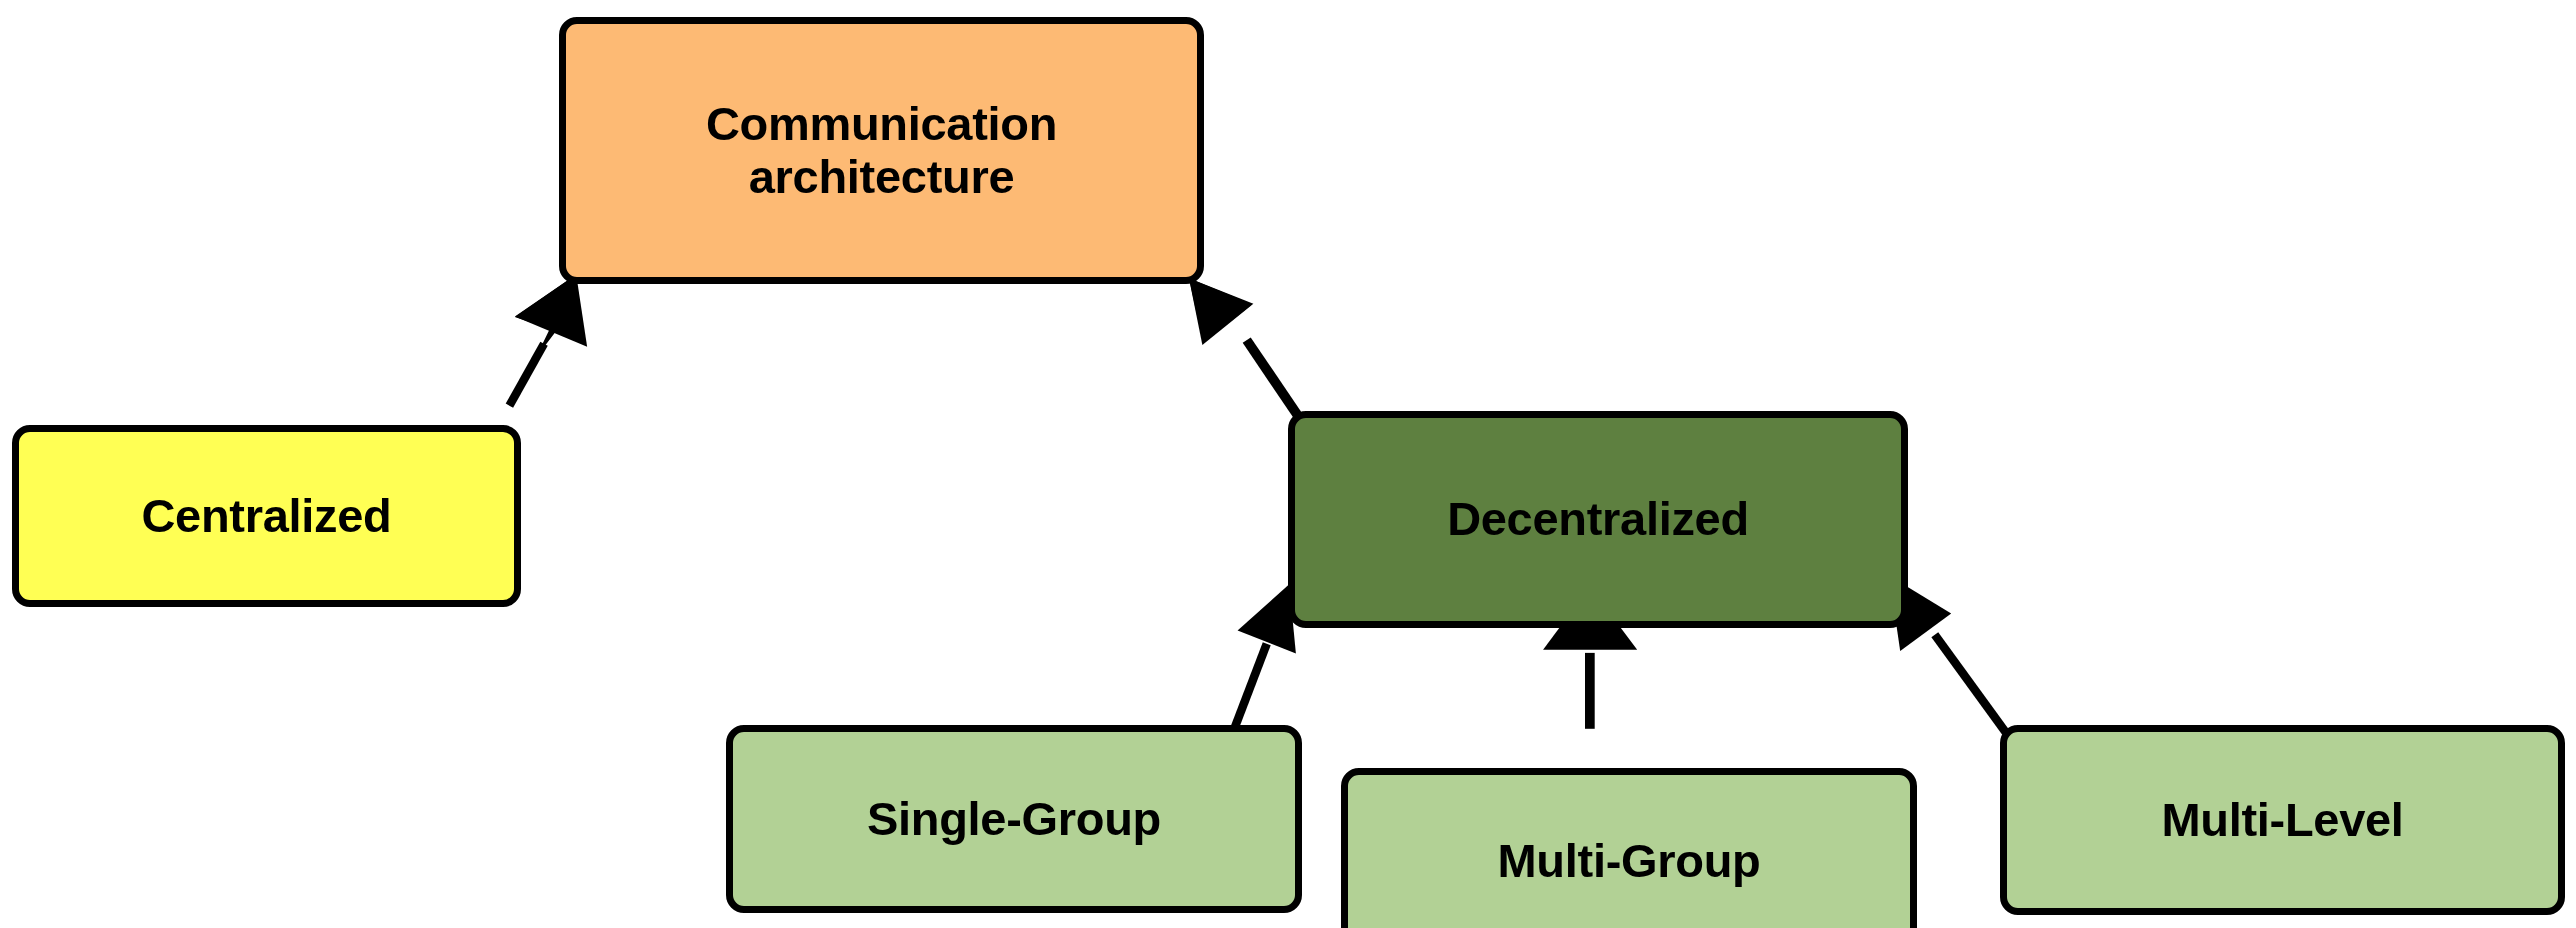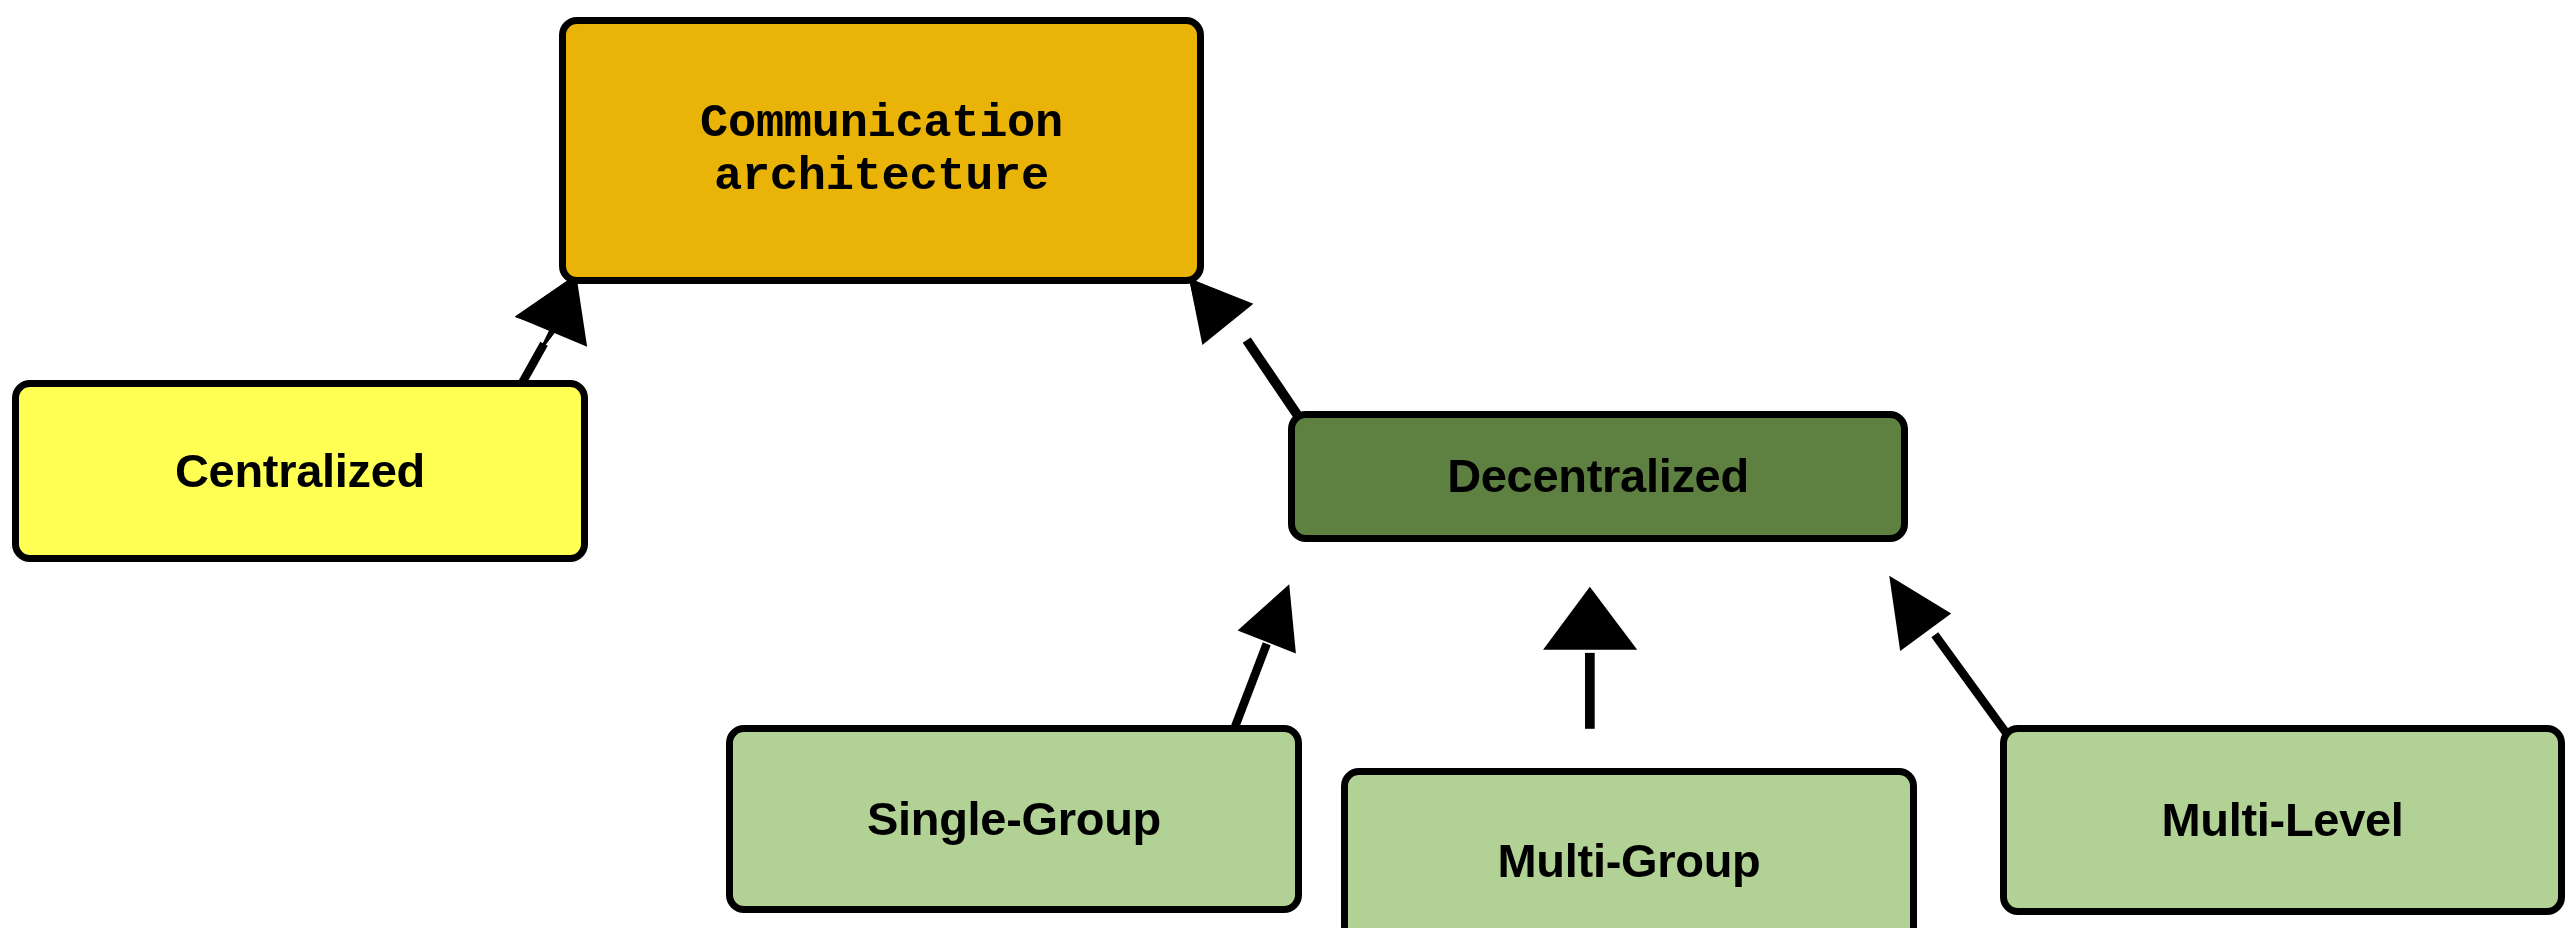--- a/index.html
+++ b/index.html
@@ -37,31 +37,31 @@
   #node-root {
     left: 559px;
     top: 17px;
     width: 645px;
     height: 267px;
     background: #ffffff;
     font-size: 47px;
   }
   #node-centralized {
     left: 12px;
-    top: 380px;
-    width: 576px;
+    top: 425px;
+    width: 509px;
     height: 182px;
     background: #ffff54;
     font-size: 47px;
   }
   #node-decentralized {
     left: 1288px;
     top: 411px;
     width: 620px;
-    height: 131px;
+    height: 217px;
     background: #5e8040;
     font-size: 47px;
   }
   #node-single-group {
     left: 683px;
     top: 725px;
     width: 576px;
     height: 188px;
     background: #b2d195;
     font-size: 47px;
@@ -119,21 +119,21 @@
       <line x1="2617" y1="1200" x2="2617" y2="1075" stroke="#000000" stroke-width="16" stroke-linecap="butt"></line>
       <polygon points="2617,966 2540,1070 2695,1070" fill="#000000"></polygon>
     </g>
 
     <g>
       <line x1="3302" y1="1206" x2="3185" y2="1045" stroke="#000000" stroke-width="14" stroke-linecap="butt"></line>
       <polygon points="3110,948 3212,1010 3128,1072" fill="#000000"></polygon>
     </g>
   </svg>
 
-  <div class="node" id="node-root" style="background: #eab308; font-family: Liberation Mono, monospace;">
+  <div class="node" id="node-root" style="background: #fdba74;">
     <span class="node-label">Communication
 architecture</span>
   </div>
 
   <div class="node" id="node-centralized" style="background: rgb(255, 255, 84);">
     <span class="node-label">Centralized</span>
   </div>
 
   <div class="node" id="node-decentralized" style="background: rgb(94, 128, 64);">
     <span class="node-label">Decentralized</span>

